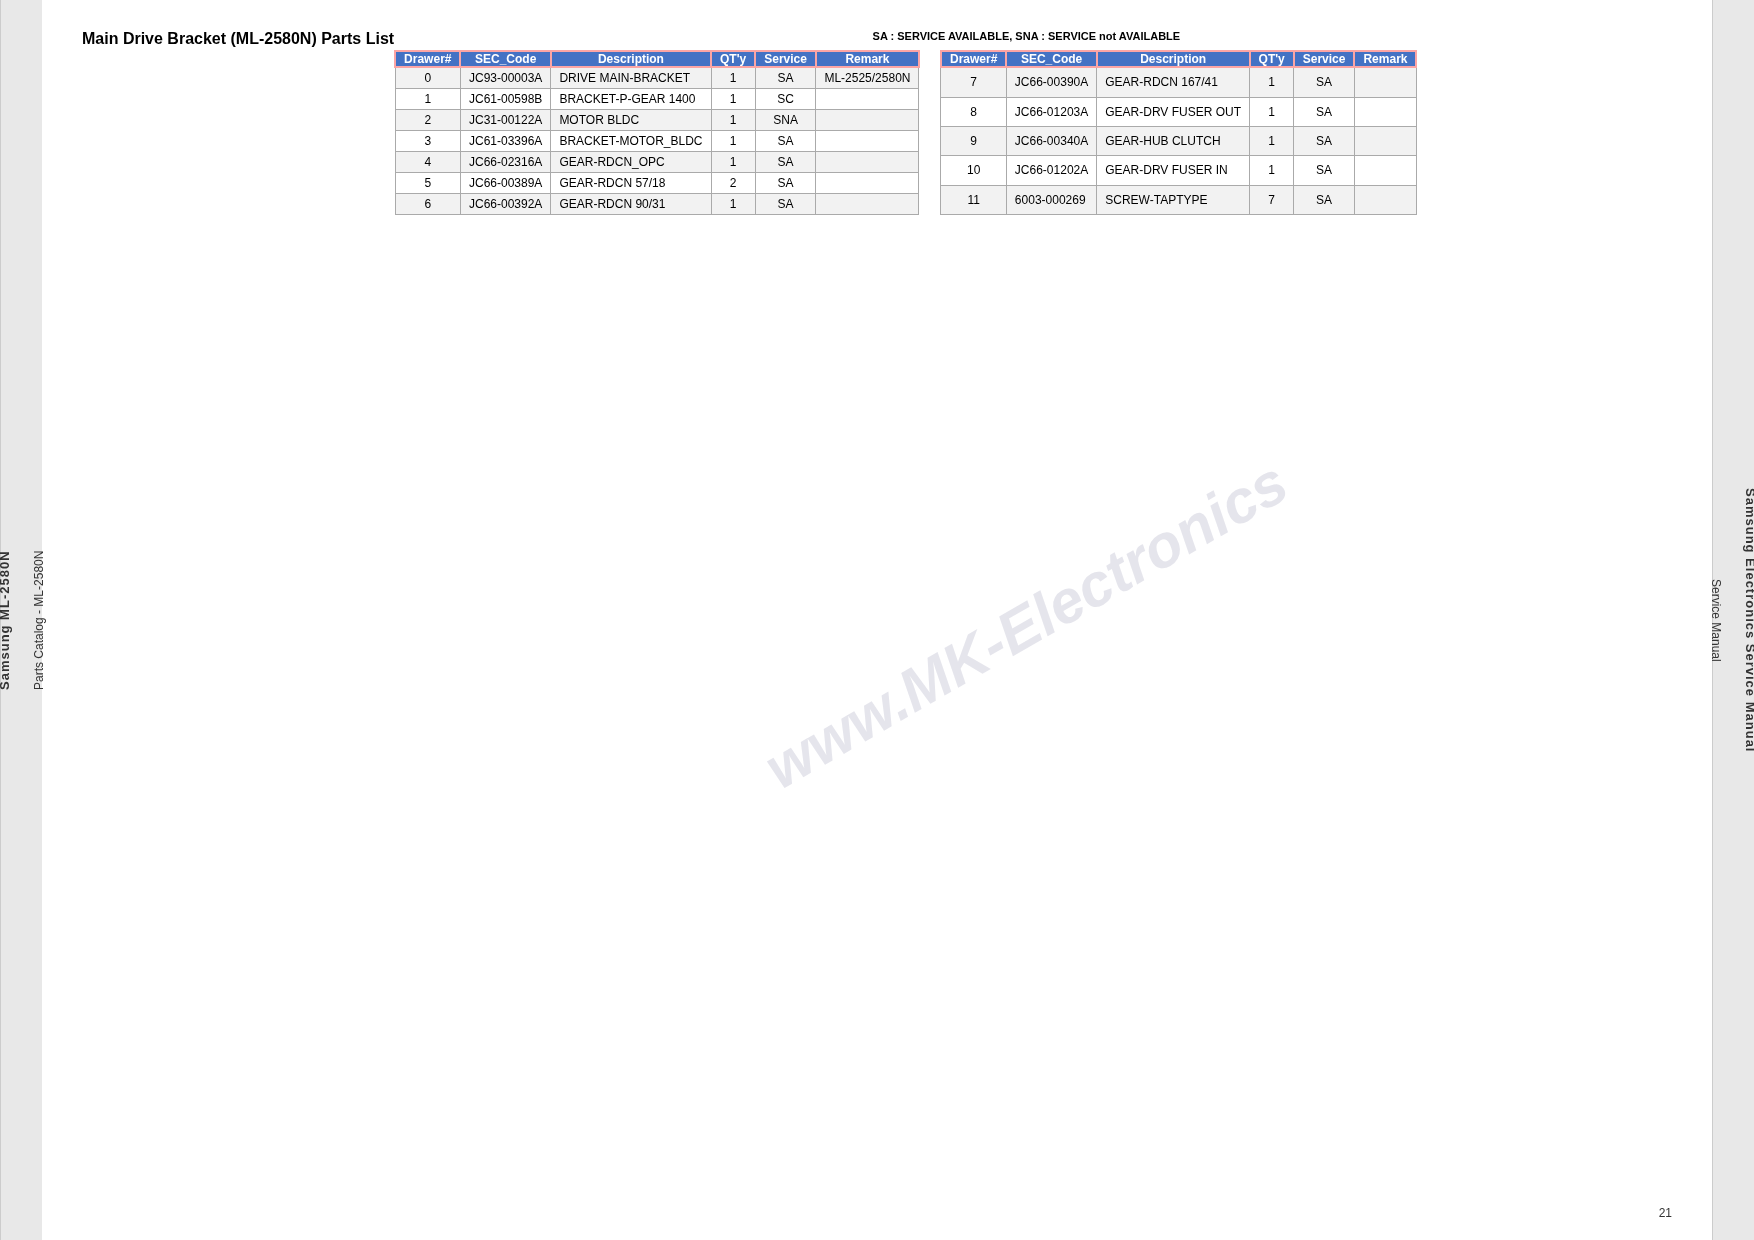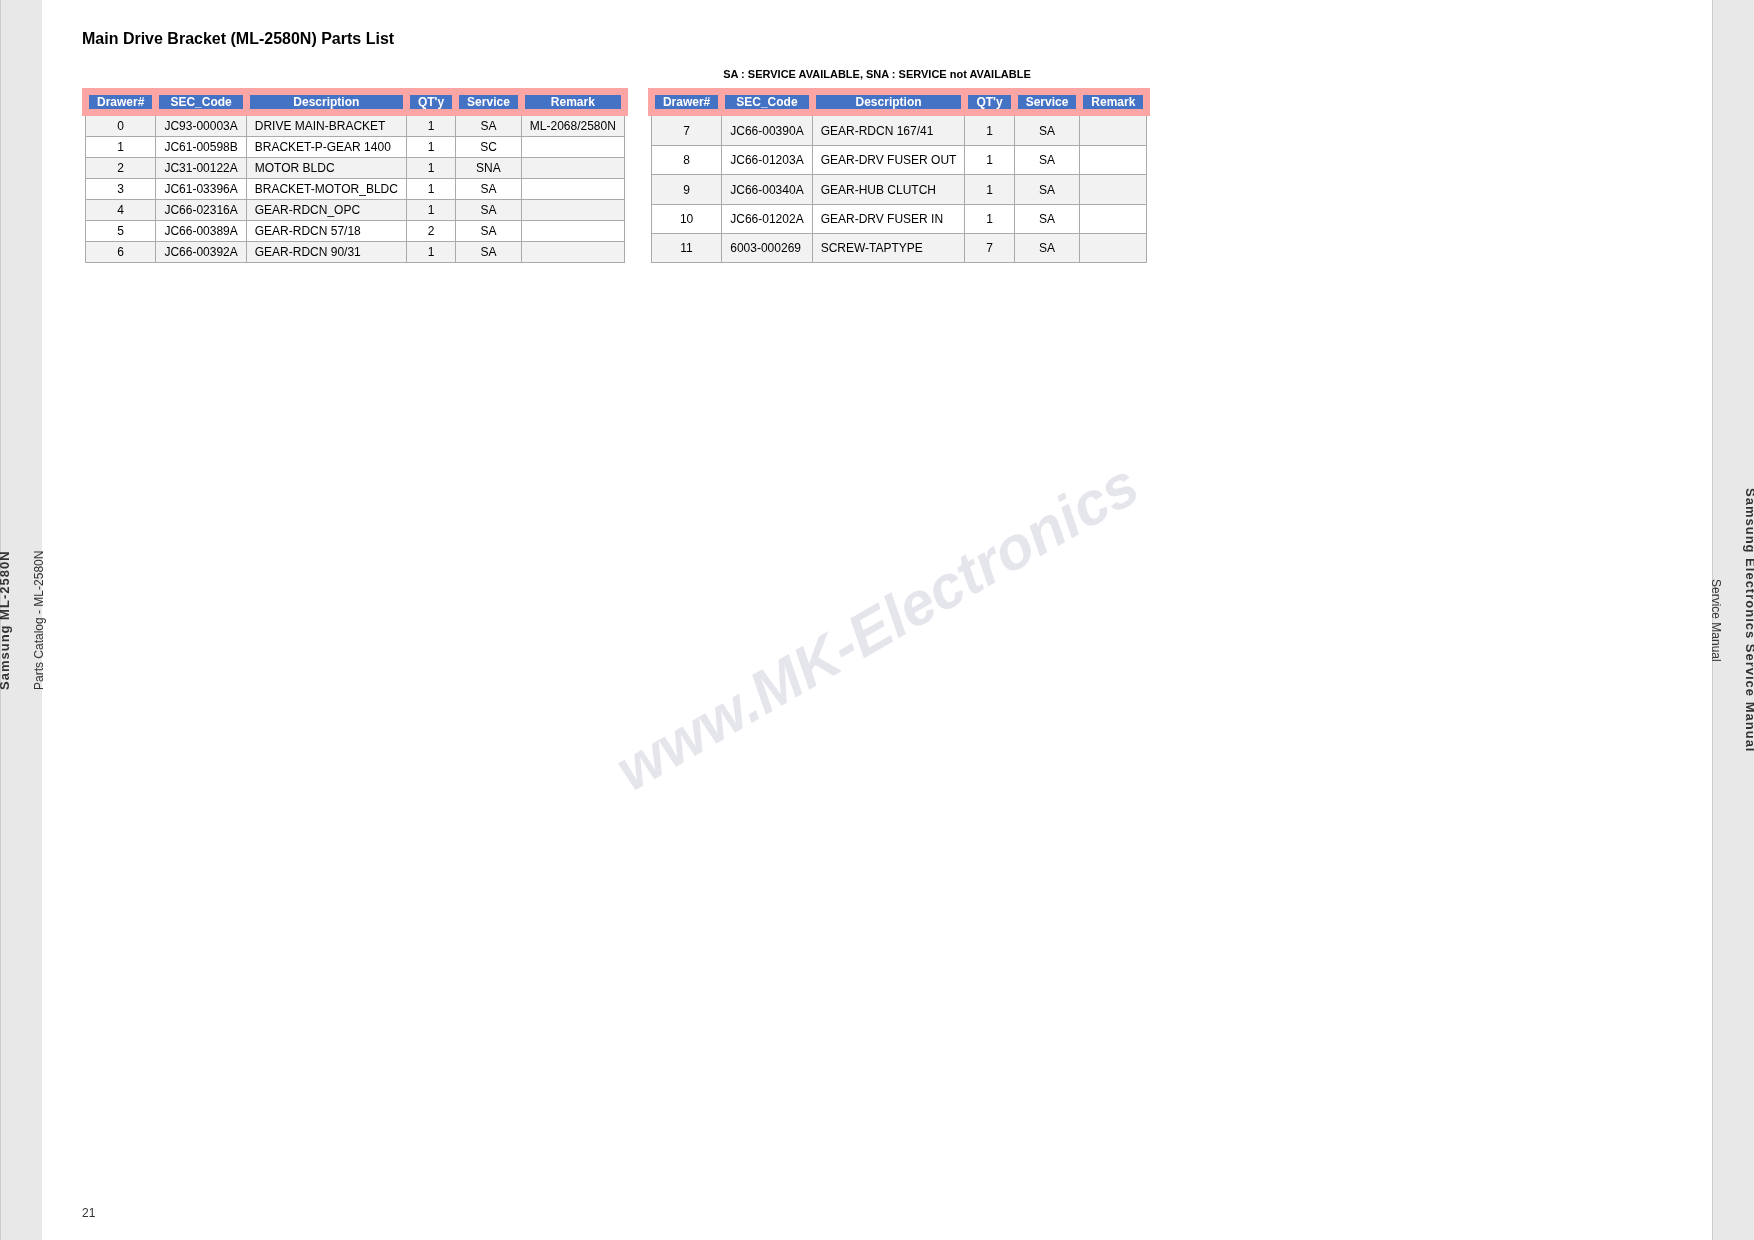--- a/index.html
+++ b/index.html
@@ -74,21 +74,21 @@
       color: #333;
       white-space: nowrap;
     }
 
     
     .main-content {
       flex: 1;
       background: #ffffff;
       padding: 30px 40px 20px 40px;
       display: flex;
-      flex-direction: column;
+      flex-direction: row;
     }
 
     .page-title {
       font-size: 16px;
       font-weight: bold;
       color: #000;
       margin-bottom: 20px;
     }
 
     .sa-note {
@@ -107,21 +107,21 @@
     table {
       border-collapse: collapse;
       font-size: 12px;
     }
 
     table th {
       background-color: #4472c4;
       color: #ffffff;
       font-weight: bold;
       padding: 0 8px;
-      border: 7px solid #fca5a5;
+      border: 2px solid #fca5a5;
       text-align: center;
       white-space: nowrap;
     }
 
     table td {
       padding: 3px 8px;
       border: 1px solid #aaa;
       color: #000;
       white-space: nowrap;
     }
@@ -191,21 +191,21 @@
             <th>Remark</th>
           </tr>
         </thead>
         <tbody id="left-table-body">
         <tr>
       <td class="td-center">0</td>
       <td>JC93-00003A</td>
       <td>DRIVE MAIN-BRACKET</td>
       <td class="td-center">1</td>
       <td class="td-center">SA</td>
-      <td>ML-2068/2580N</td>
+      <td>ML-2525/2580N</td>
     </tr>
             <tr>
       <td class="td-center">1</td>
       <td>JC61-00598B</td>
       <td>BRACKET-P-GEAR 1400</td>
       <td class="td-center">1</td>
       <td class="td-center">SC</td>
       <td></td>
     </tr>
             <tr>

